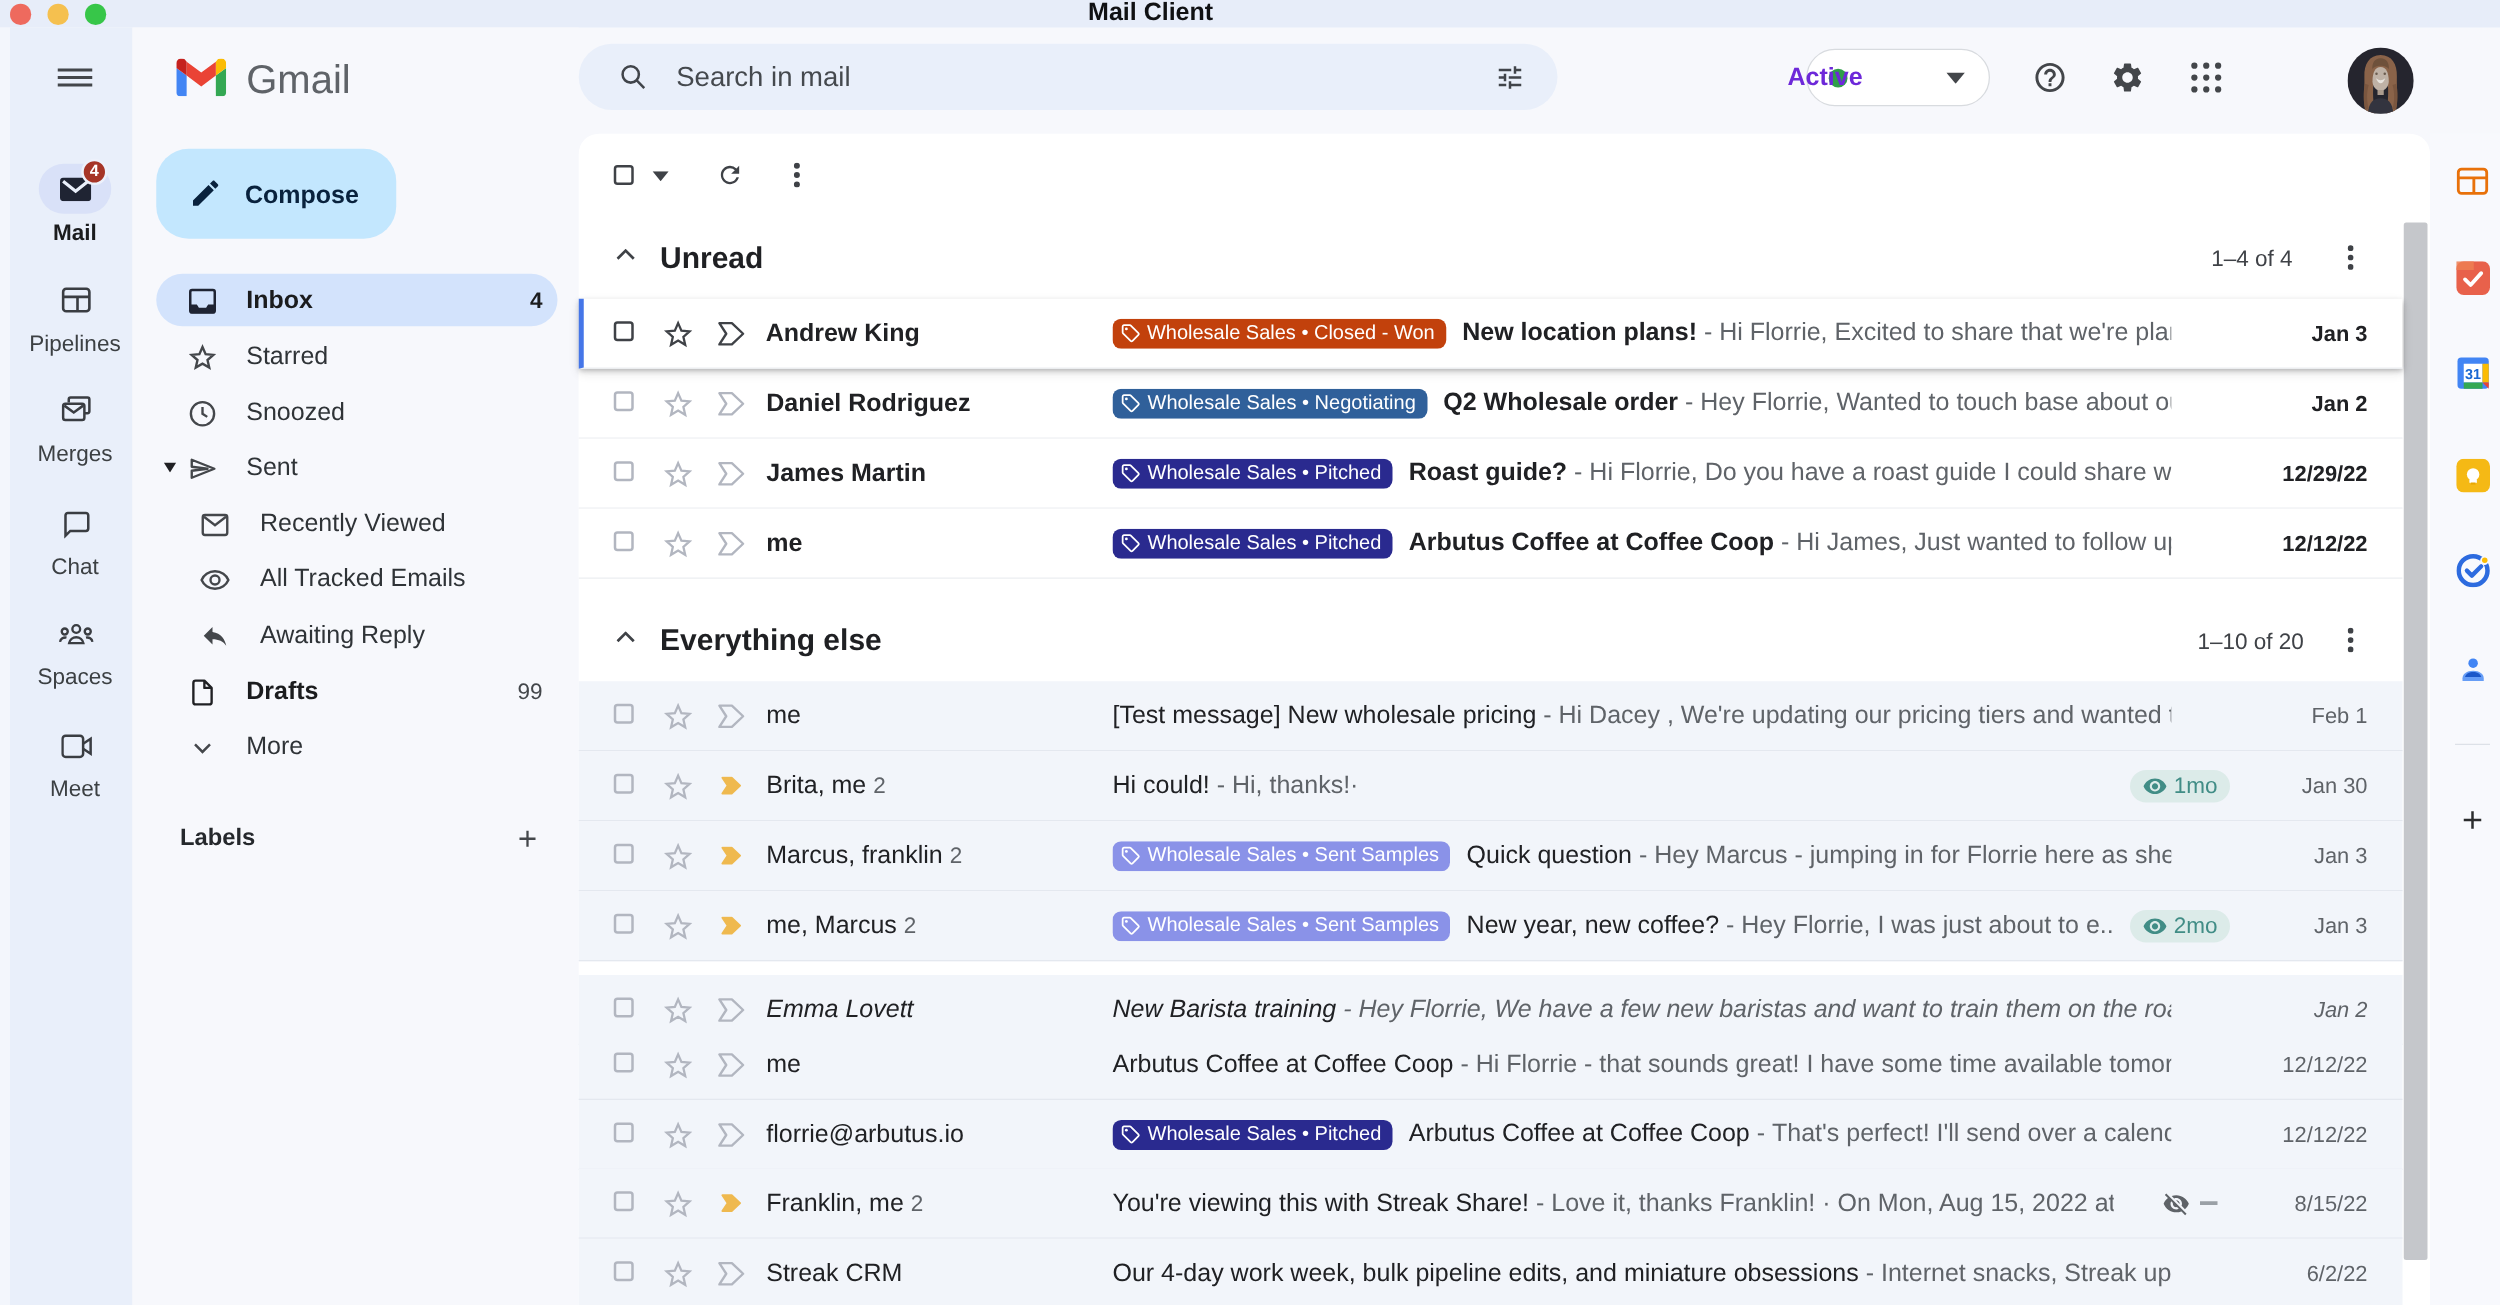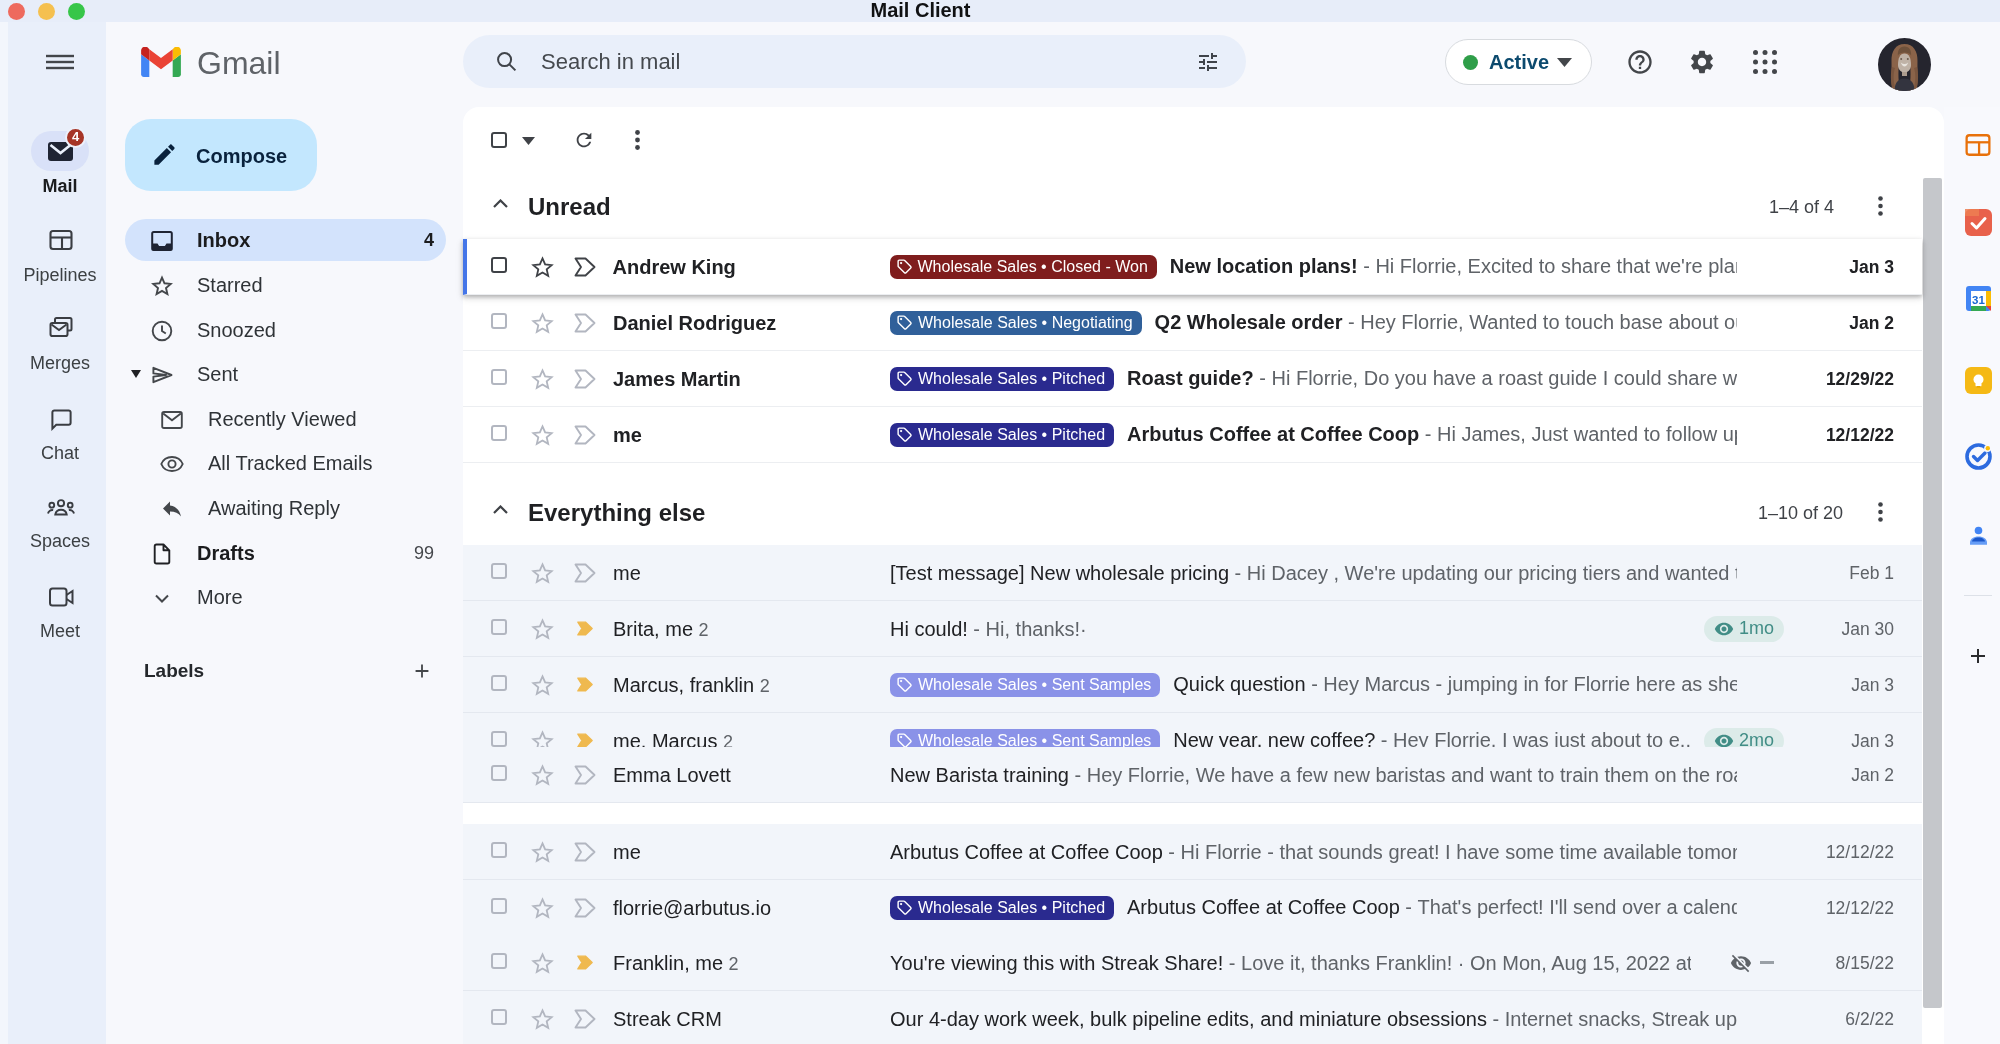--- a/index.html
+++ b/index.html
@@ -210,21 +210,21 @@
       <circle cx="10" cy="10" r="6.8"></circle>
       <line x1="15" y1="15" x2="21.3" y2="21.3"></line>
     </g>
   </svg>
 <div class="abs" style="left:541px;top:49px;font-size:22px;color:#45494E;">Search in mail</div>
 <svg class="abs" style="left:1196px;top:50px;" width="24" height="24" viewBox="0 0 24 24">
     <path fill="#40444A" d="M3 17v2h6v-2H3zM3 5v2h10V5H3zm10 16v-2h8v-2h-8v-2h-2v6h2zM7 9v2H3v2h4v2h2V9H7zm14 4v-2H11v2h10zm-6-4h2V7h4V5h-4V3h-2v6z"></path>
   </svg>
 <div class="abs" style="left:1445px;top:39px;width:147px;height:46px;border-radius:23px;background:#fff;border:1.5px solid #D8DBDF;"></div>
 <div class="abs" style="left:1463px;top:54.5px;width:15px;height:15px;border-radius:50%;background:#2F9E49;"></div>
-<div class="abs" style="left:1489px;top:51px;font-size:20px;font-weight:700;color:#0c4a6e;">Active</div>
+<div class="abs" style="left:1430px;top:51px;font-size:20px;font-weight:700;color:#6d28d9;">Active</div>
 <svg class="abs" style="left:1557px;top:58px;" width="15" height="9" viewBox="0 0 15 9">
     <path fill="#43464A" d="M0 0 h15 L7.5 9 Z"></path>
   </svg>
 <svg class="abs" style="left:1626px;top:48px;" width="28" height="28" viewBox="0 0 24 24">
     <path fill="#43464A" d="M11 18h2v-2h-2v2zm1-16C6.48 2 2 6.48 2 12s4.48 10 10 10 10-4.48 10-10S17.52 2 12 2zm0 18c-4.41 0-8-3.59-8-8s3.59-8 8-8 8 3.59 8 8-3.59 8-8 8zm0-14c-2.21 0-4 1.79-4 4h2c0-1.1.9-2 2-2s2 .9 2 2c0 2-3 1.75-3 5h2c0-2.25 3-2.5 3-5 0-2.21-1.79-4-4-4z"></path>
   </svg>
 <svg class="abs" style="left:1688px;top:48px;" width="28" height="28" viewBox="0 0 24 24">
     <path fill="#43464A" d="M19.14 12.94c.04-.3.06-.61.06-.94 0-.32-.02-.64-.07-.94l2.03-1.58c.18-.14.23-.41.12-.61l-1.92-3.32c-.12-.22-.37-.29-.59-.22l-2.39.96c-.5-.38-1.03-.7-1.62-.94l-.36-2.54c-.04-.24-.24-.41-.48-.41h-3.84c-.24 0-.43.17-.47.41l-.36 2.54c-.59.24-1.13.57-1.62.94l-2.39-.96c-.22-.08-.47 0-.59.22L2.74 8.87c-.12.21-.08.47.12.61l2.03 1.58c-.05.3-.09.63-.09.94s.02.64.07.94l-2.03 1.58c-.18.14-.23.41-.12.61l1.92 3.32c.12.22.37.29.59.22l2.39-.96c.5.38 1.03.7 1.62.94l.36 2.54c.05.24.24.41.48.41h3.84c.24 0 .44-.17.47-.41l.36-2.54c.59-.24 1.13-.56 1.62-.94l2.39.96c.22.08.47 0 .59-.22l1.92-3.32c.12-.22.07-.47-.12-.61l-2.01-1.58zM12 15.6c-1.98 0-3.6-1.62-3.6-3.6s1.62-3.6 3.6-3.6 3.6 1.62 3.6 3.6-1.62 3.6-3.6 3.6z"></path>
   </svg>
 <svg class="abs" style="left:1752px;top:49px;" width="26" height="26" viewBox="0 0 26 26">
@@ -293,21 +293,21 @@
  <div class="row unread" style="top:132px;border-left:4.5px solid #4576E8;box-shadow:0 2px 4px rgba(32,33,36,.28),0 3px 8px rgba(32,33,36,.12);z-index:3;padding-left:31px;">
   <div class="rcheck" style="border-color:#3F4247;left:23.5px;"></div>
   <svg class="abs" style="left:63.5px;top:17px;" width="23" height="22" viewBox="0 0 24 23">
         <path fill="none" stroke="#3F4247" stroke-width="1.9" d="M12 2.6 L14.75 8.87 21.57 9.53 16.4 14.04 17.94 20.75 12 17.23 6.06 20.75 7.6 14.04 2.43 9.53 9.25 8.87 Z"></path>
       </svg>
   <svg class="abs" style="left:106.5px;top:18px;" width="22" height="20" viewBox="0 0 22 20">
         <path fill="none" stroke="#3F4247" stroke-width="1.9" stroke-linejoin="round" d="M1.5 1.5 H11.5 L20.5 10 L11.5 18.5 H1.5 L7 10 Z"></path>
       </svg>
   <span class="sender" style="left:145.5px;font-weight:700;">Andrew King</span>
   <div class="subjwrap" style="left:422.5px;">
-   <span class="chip" style="background:#7f1d1d;"><svg width="17" height="17" viewBox="0 0 24 24">
+   <span class="chip" style="background:#c2410c;"><svg width="17" height="17" viewBox="0 0 24 24">
             <path fill="none" stroke="#fff" stroke-width="2" d="M11.2 3 H4.5 A1.5 1.5 0 0 0 3 4.5 V11.2 a1.5 1.5 0 0 0 .44 1.06 L12 20.8 a1.5 1.5 0 0 0 2.12 0 L20.8 14.1 a1.5 1.5 0 0 0 0 -2.12 L12.26 3.44 A1.5 1.5 0 0 0 11.2 3 Z"></path>
             <circle cx="7.2" cy="7.2" r="1.6" fill="#fff"></circle>
           </svg>Wholesale Sales&nbsp;•&nbsp;Closed - Won</span>
    <span class="bsubj">New location plans!</span>
         <span>&nbsp;-&nbsp;Hi Florrie, Excited to share that we're plan...</span>
   </div>
   <span class="date bdate">Jan 3</span>
  </div>
  <div class="row unread" style="top:188px;">
   <div class="rcheck"></div>
@@ -447,21 +447,21 @@
             <circle cx="7.2" cy="7.2" r="1.6" fill="#fff"></circle>
           </svg>Wholesale Sales&nbsp;•&nbsp;Sent Samples</span>
    <span class="subj" style="">New year, new coffee?</span>
         <span style="max-width:316px;overflow:hidden;">&nbsp;-&nbsp;Hey Florrie, I was just about to e...</span>
   </div>
   <div class="eyepill"><svg width="20" height="20" viewBox="0 0 24 24" style="margin-right:5px;">
           <path fill="#418D86" d="M12 4.5C7 4.5 2.73 7.61 1 12c1.73 4.39 6 7.5 11 7.5s9.27-3.11 11-7.5c-1.73-4.39-6-7.5-11-7.5zM12 17c-2.76 0-5-2.24-5-5s2.24-5 5-5 5 2.24 5 5-2.24 5-5 5zm0-8c-1.66 0-3 1.34-3 3s1.34 3 3 3 3-1.34 3-3-1.34-3-3-3z"></path>
         </svg>2mo</div>
   <span class="date">Jan 3</span>
  </div>
- <div class="row read" style="top:640px;">
+ <div class="row read" style="top:673px;font-style:italic;">
   <div class="rcheck"></div>
   <svg class="abs" style="left:68px;top:17px;" width="23" height="22" viewBox="0 0 24 23">
         <path fill="none" stroke="#B2B6C0" stroke-width="1.9" d="M12 2.6 L14.75 8.87 21.57 9.53 16.4 14.04 17.94 20.75 12 17.23 6.06 20.75 7.6 14.04 2.43 9.53 9.25 8.87 Z"></path>
       </svg>
   <svg class="abs" style="left:111px;top:18px;" width="22" height="20" viewBox="0 0 22 20">
         <path fill="none" stroke="#B2B6C0" stroke-width="1.9" stroke-linejoin="round" d="M1.5 1.5 H11.5 L20.5 10 L11.5 18.5 H1.5 L7 10 Z"></path>
       </svg>
   <span class="sender">Emma Lovett</span>
   <div class="subjwrap">
         <span class="subj">New Barista training</span>

